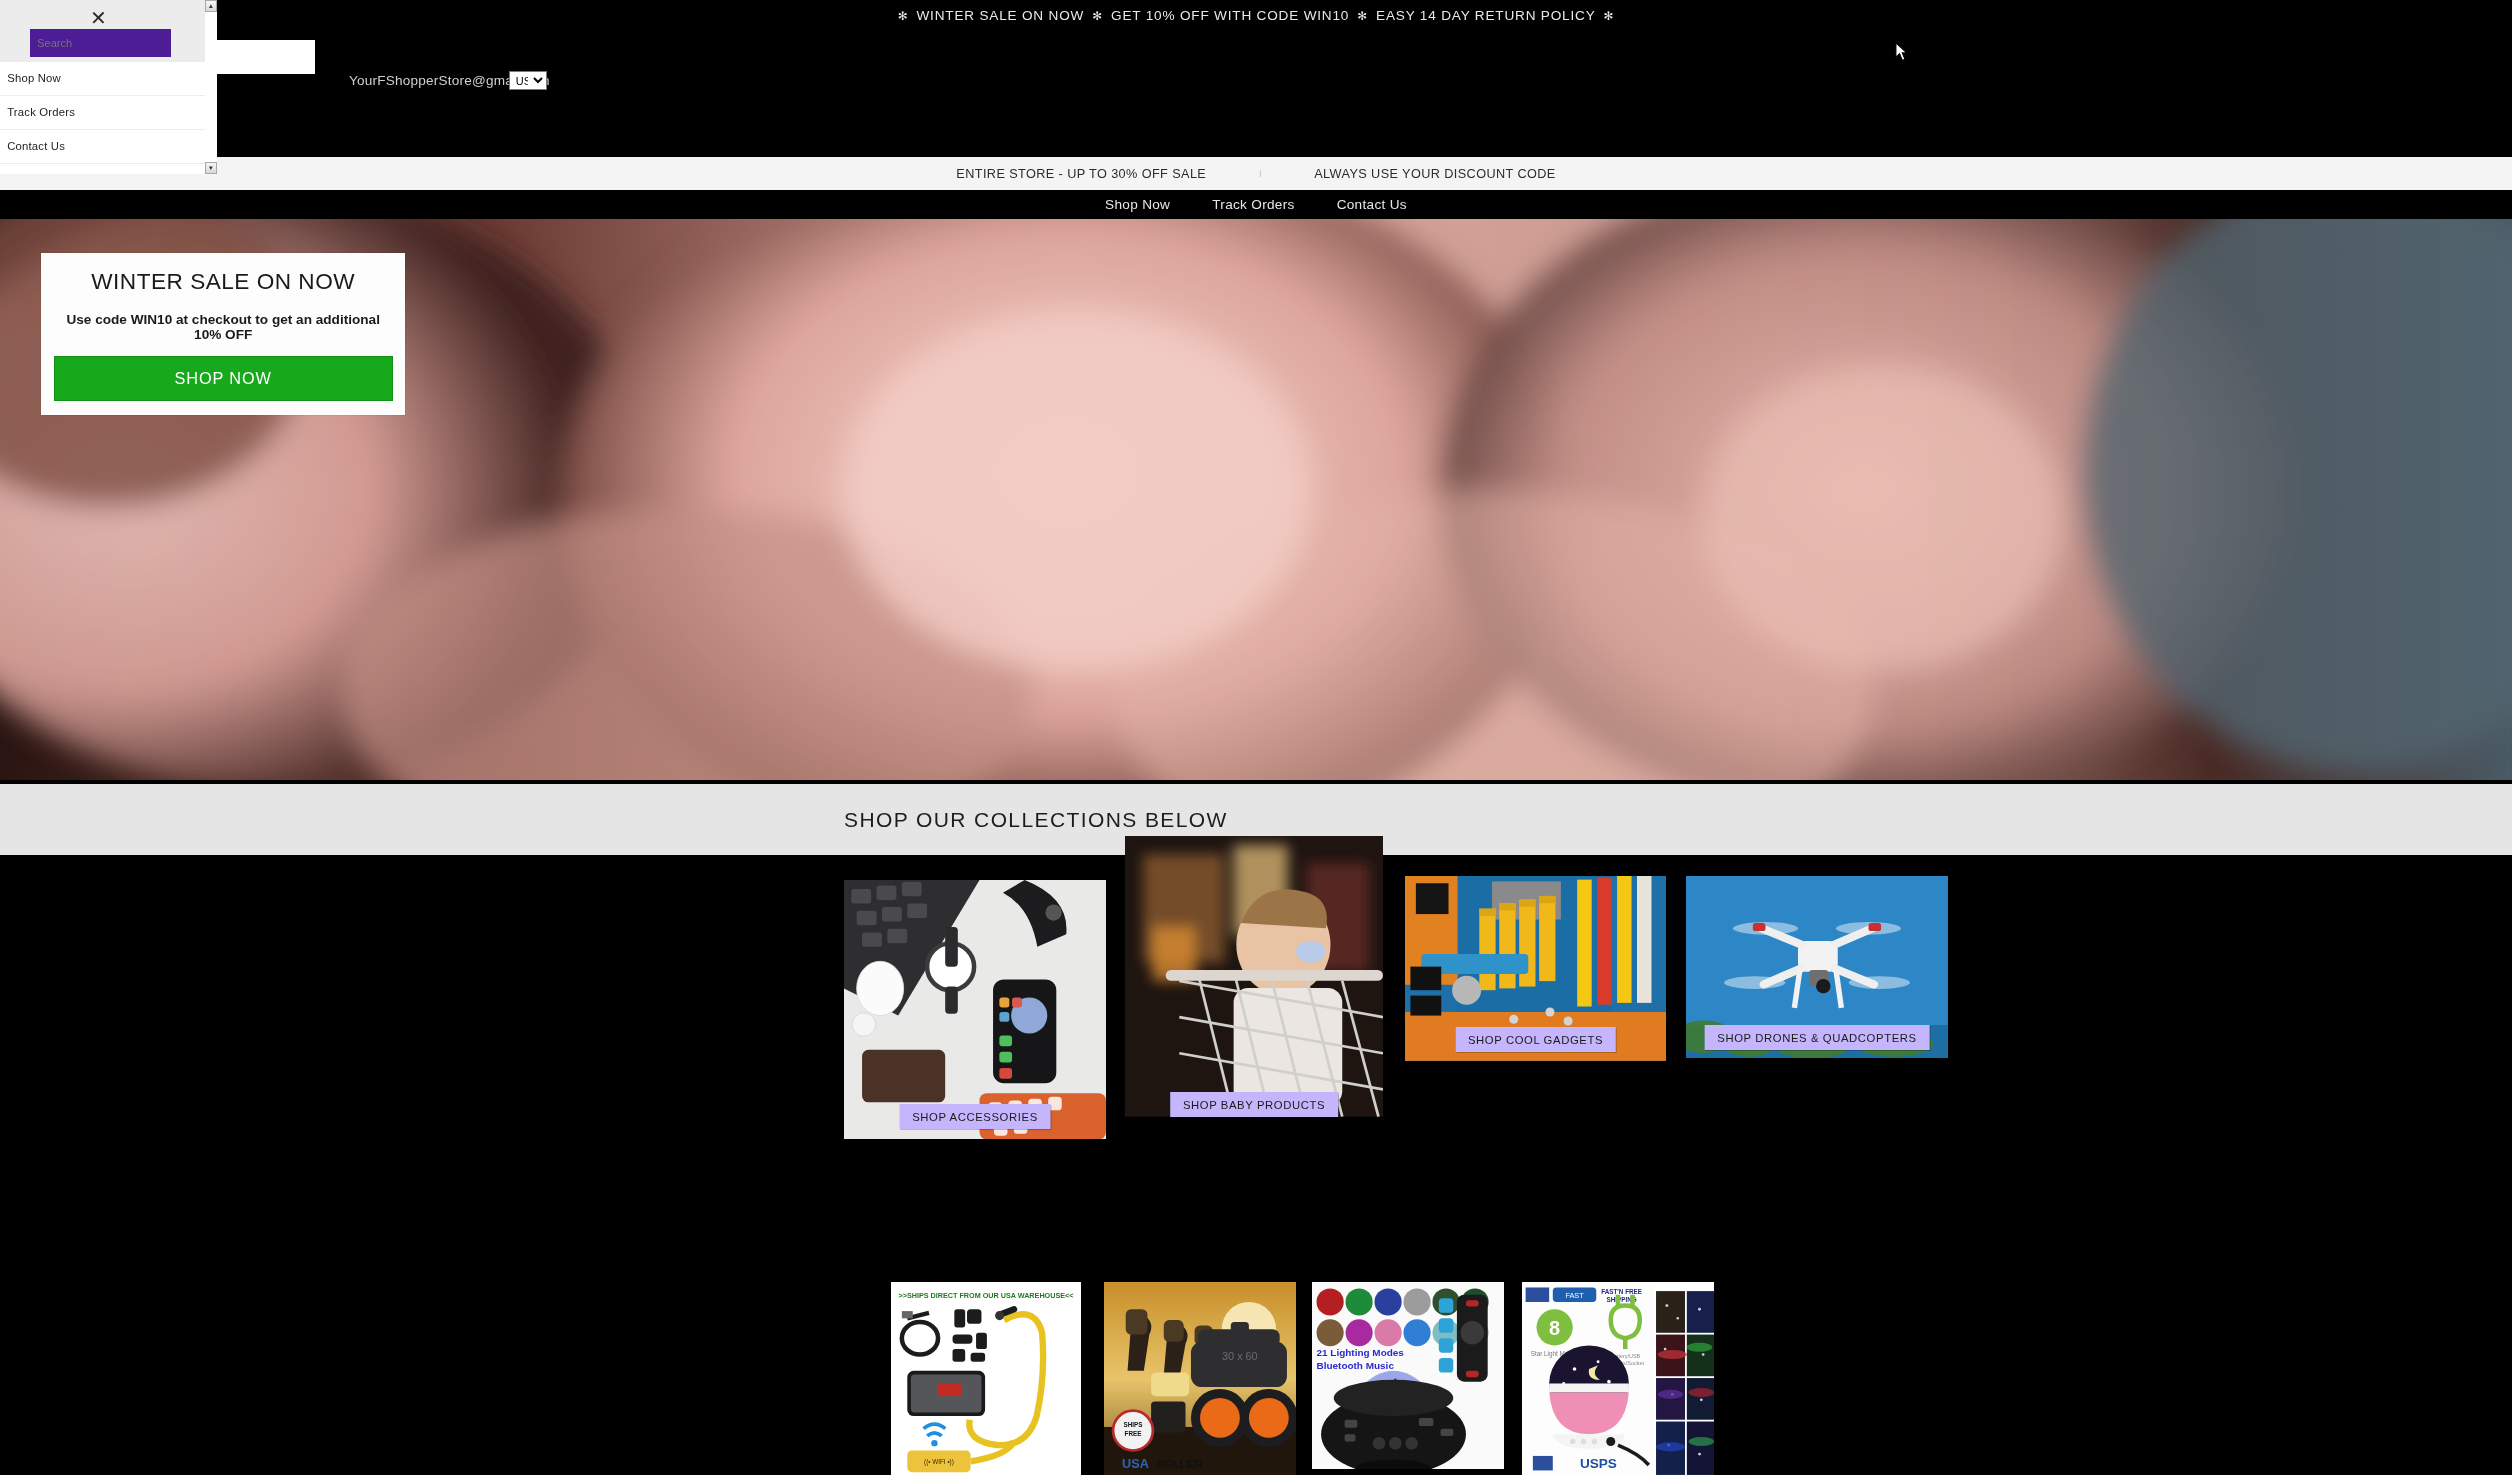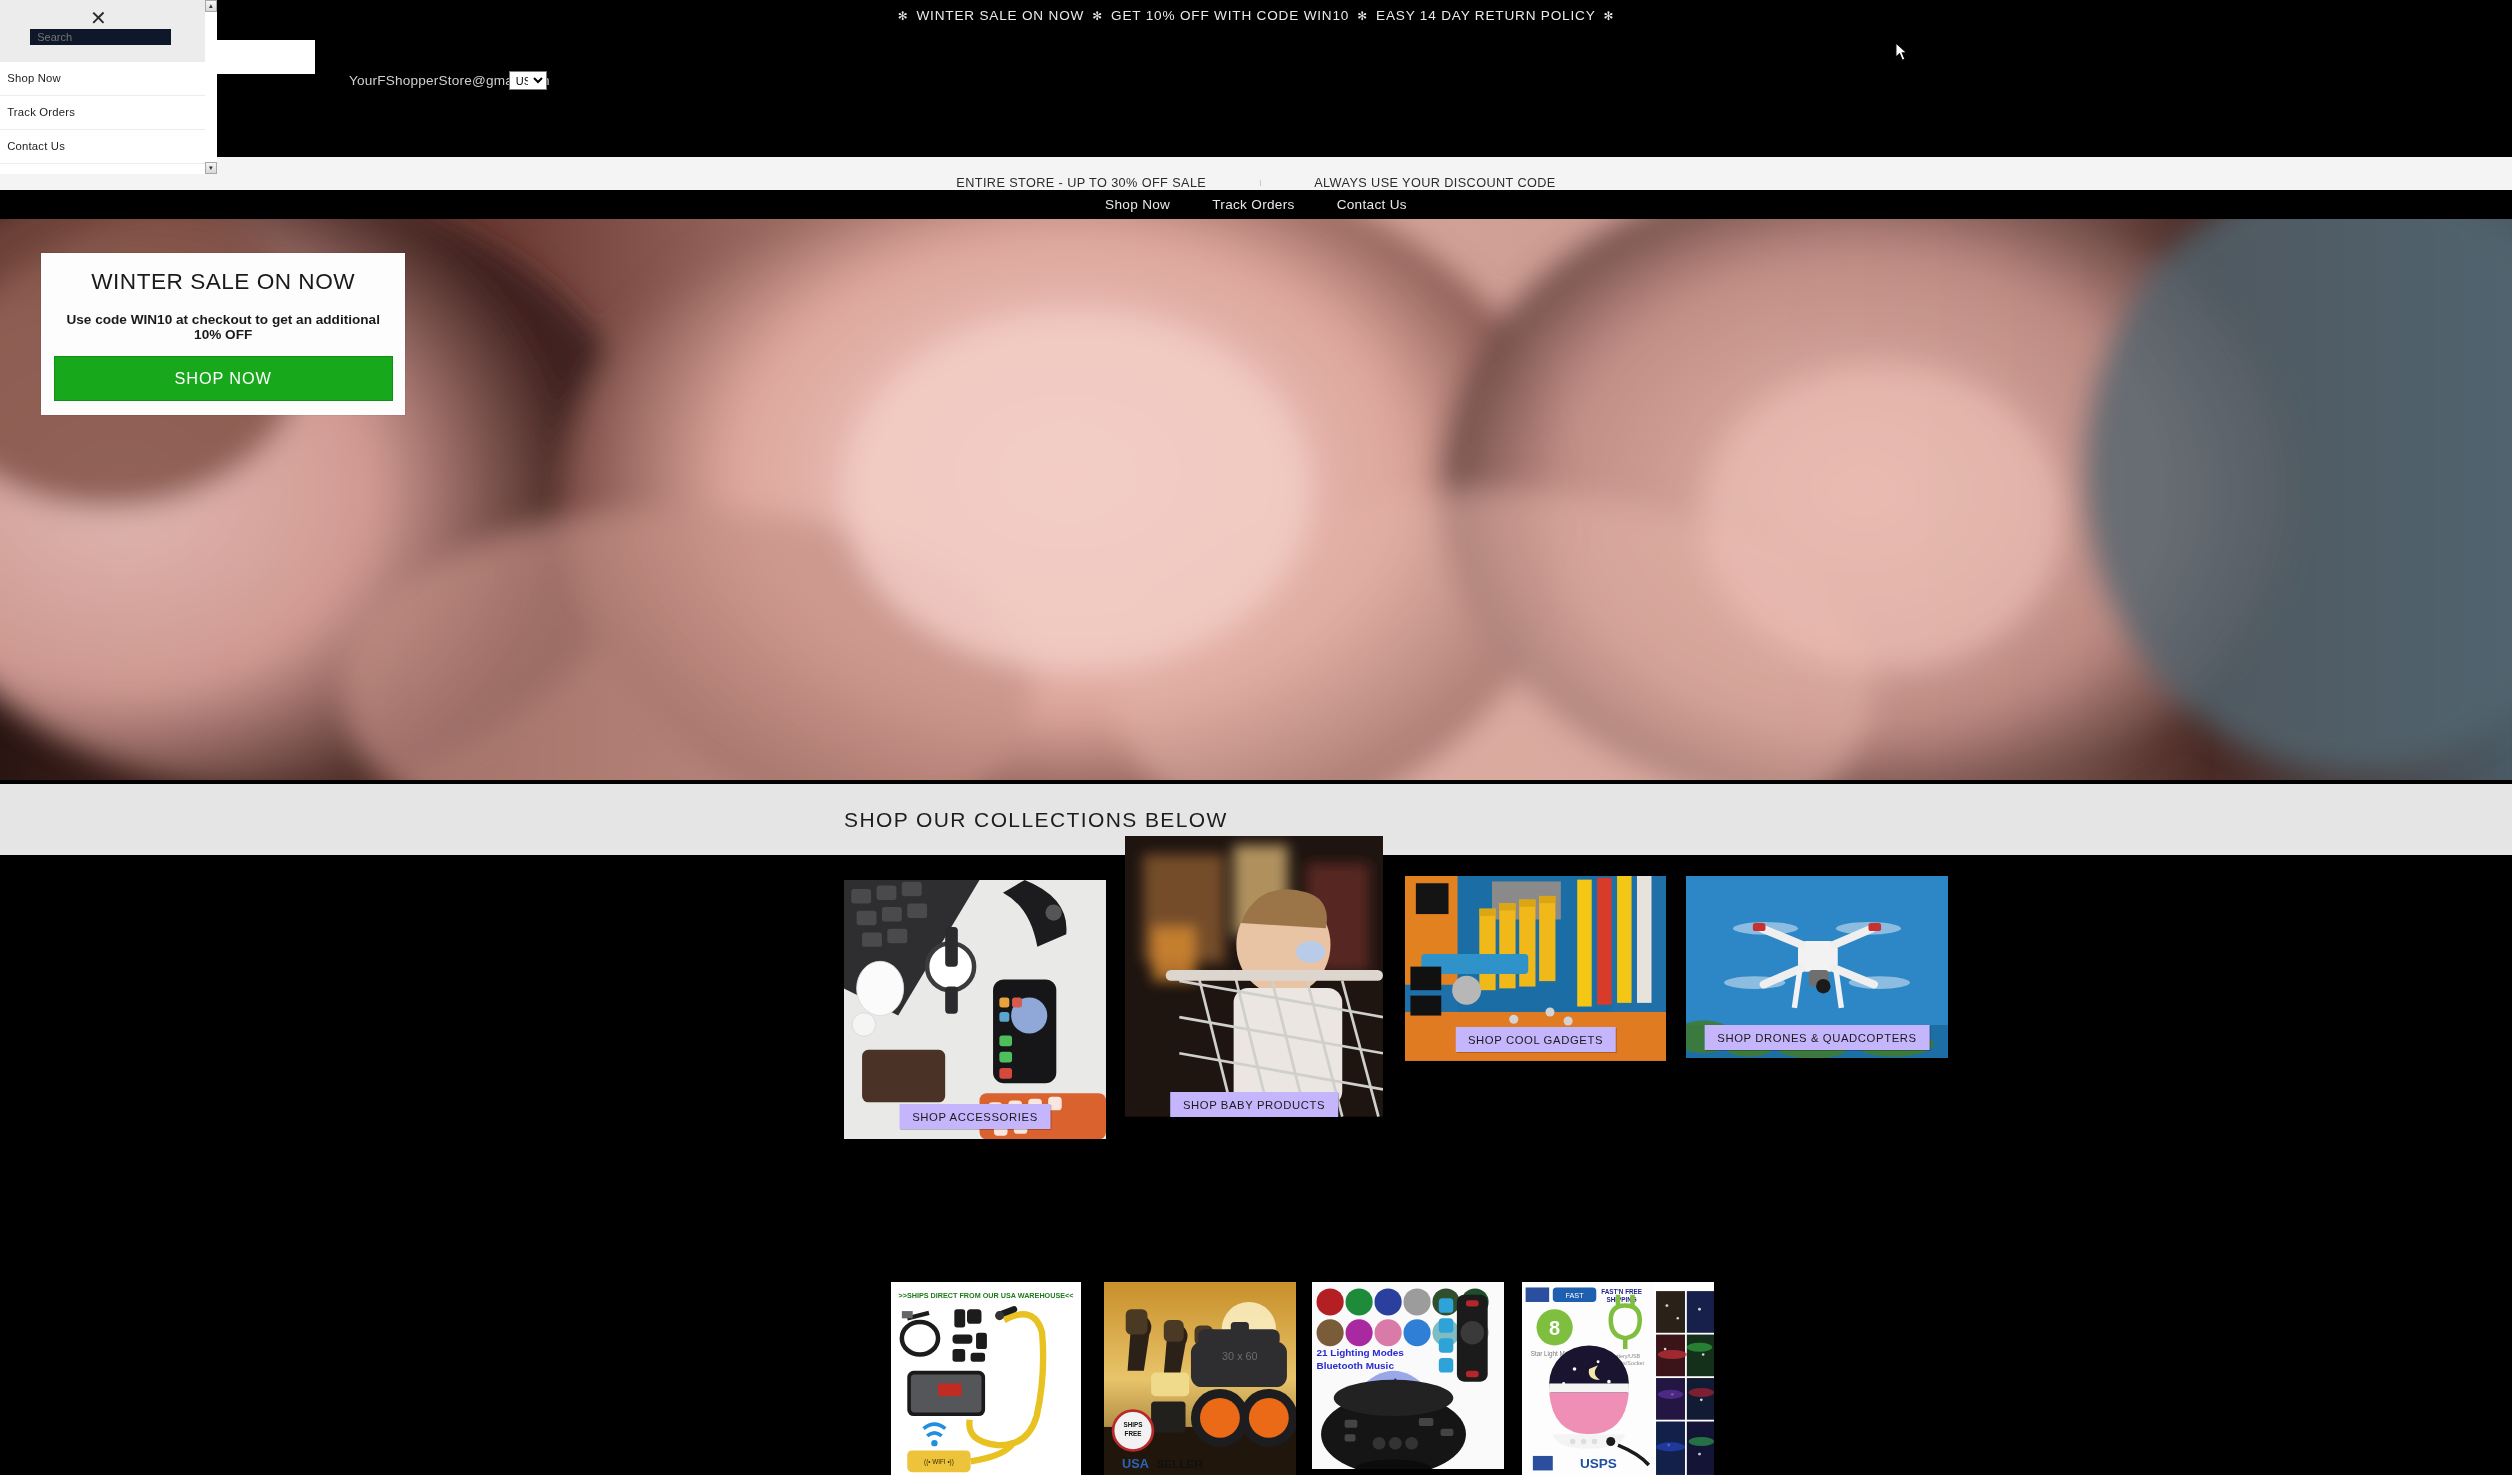--- a/index.html
+++ b/index.html
@@ -41,21 +41,21 @@
   }
   .cart-mini{
     position:absolute;left:582px;top:134px;
     width:11px;height:12.7px;color:#555;font-size:10px;
     line-height:12.7px;text-align:center;
   }
   
   .salestrip{
     position:absolute;left:0;top:157px;width:100%;height:33px;
     background:#f4f4f4;color:#2b2b2b;
-    display:flex;align-items:flex-end;justify-content:center;
+    display:flex;align-items:center;justify-content:center;
     font-size:12.7px;letter-spacing:0.4px;z-index:3;
     border-bottom:3.6px solid #000;
   }
   .salestrip .cell{padding:0 54px;position:relative;}
   .salestrip .cell + .cell:before{
     content:"";position:absolute;left:0;top:3.6px;bottom:3.6px;width:0.9px;background:#c9c9c9;
   }
   
   .navbar{
     position:absolute;left:0;top:190px;width:100%;height:29px;
@@ -124,22 +124,22 @@
   }
   .menu-top{
     position:absolute;left:0;top:0;width:217px;height:62px;background:#ececec;
   }
   .menu-close{
     position:absolute;left:86px;top:7.2px;width:25px;height:22px;
     color:#2a2a2a;font-size:20px;line-height:22px;text-align:center;
     cursor:pointer;font-weight:300;
   }
   .menu-search{
-    position:absolute;left:30px;top:29px;width:127px;height:16px;
-    background:#0f172a;border:none;outline:none;
+    position:absolute;left:30px;top:29px;width:127px;height:28px;
+    background:#4c1d95;border:none;outline:none;
     font-size:11px;color:#9a9a9a;padding:0 7.2px;
     font-family:"Liberation Sans",sans-serif;
   }
   .menu-list{position:absolute;left:0;top:62px;width:217px;}
   .menu-item{
     height:33px;line-height:33px;padding-left:7.2px;
     font-size:11.3px;color:#222;border-bottom:0.9px solid #ececec;
     background:#fff;cursor:pointer;letter-spacing:0.2px;
   }
   

